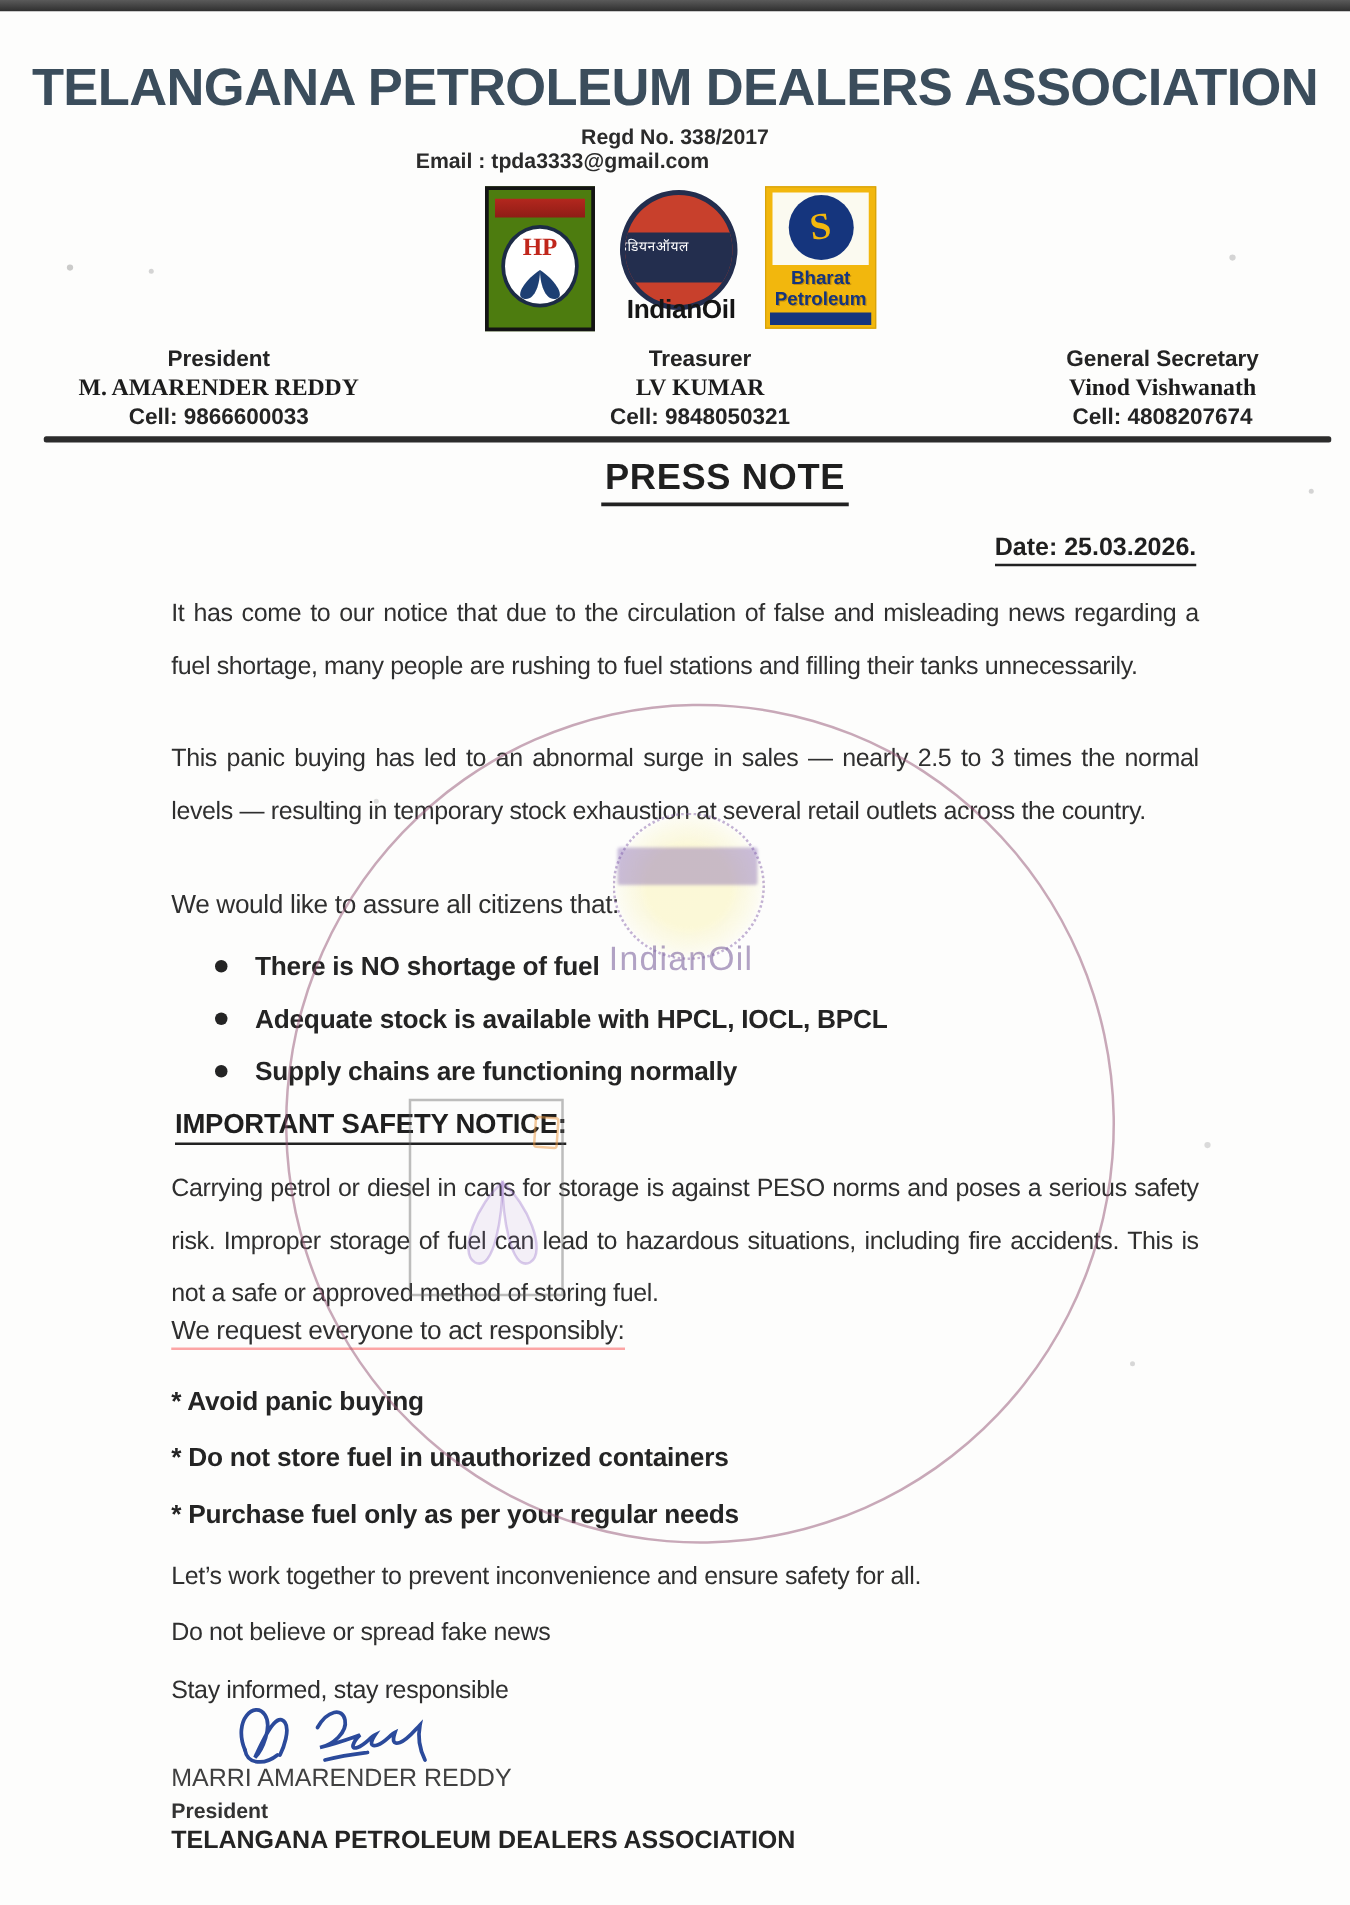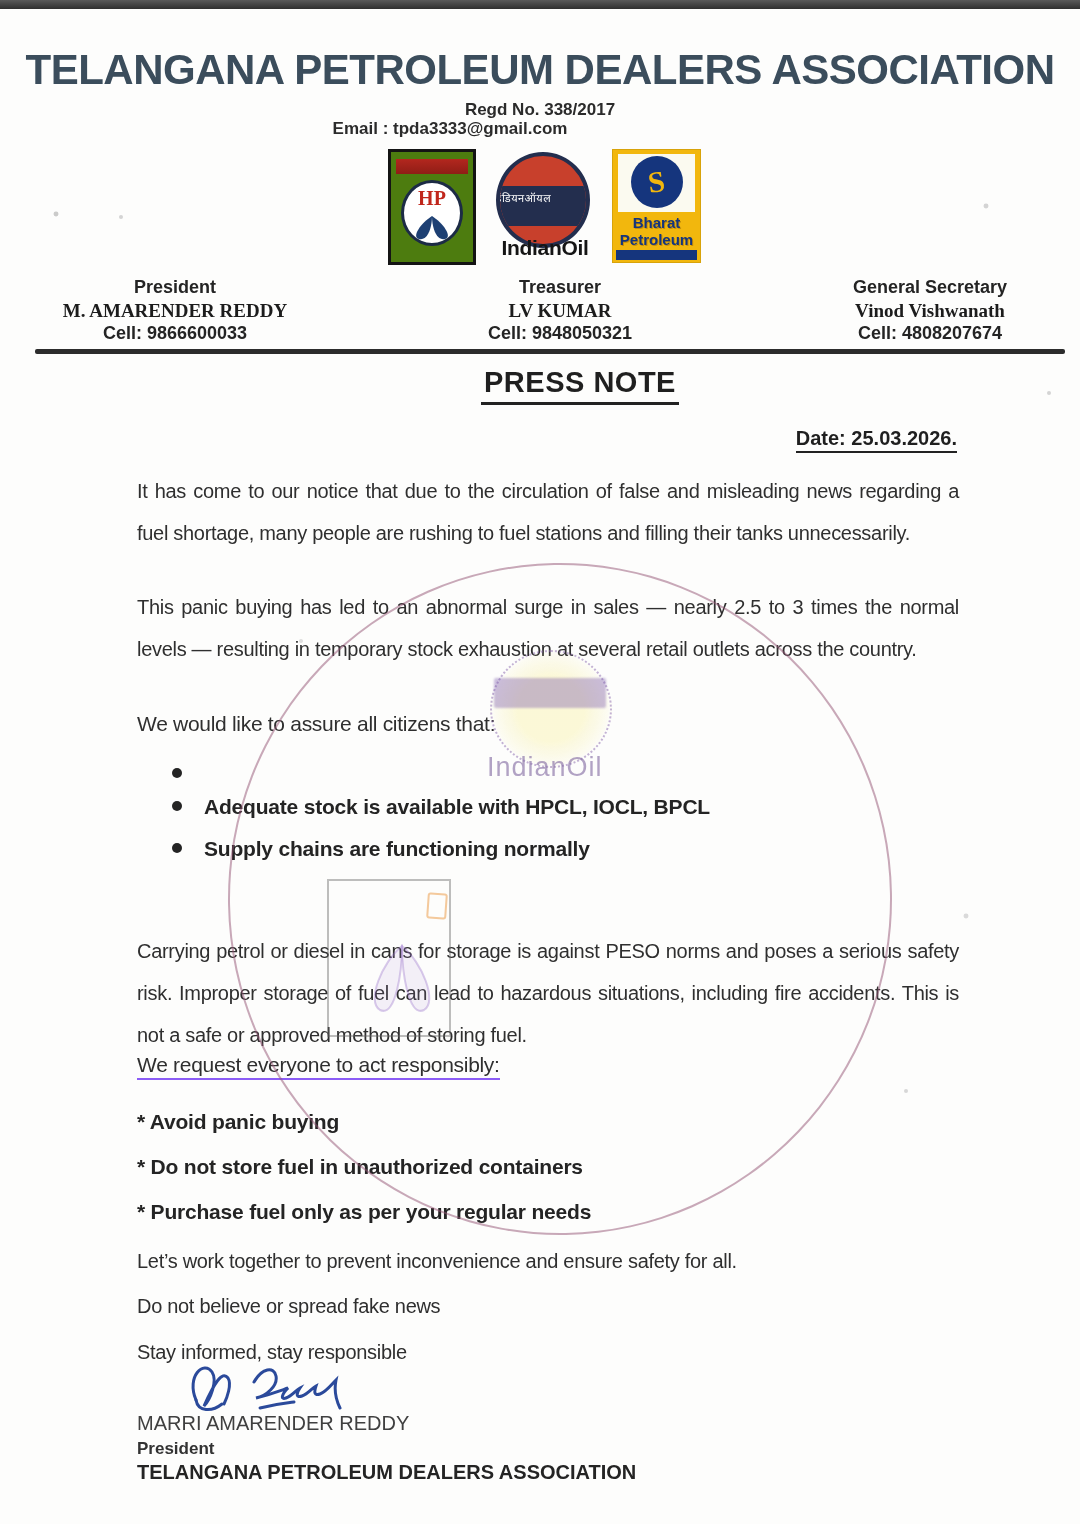--- a/index.html
+++ b/index.html
@@ -72,21 +72,21 @@
   .assure{top:712px;left:137px;font-size:21px;color:#2f2f2f;letter-spacing:-0.3px;}
   .bullets{top:760px;left:172px;width:700px;}
   .bullet-item{display:flex;align-items:flex-start;margin-bottom:15px;
     font-size:21px;font-weight:bold;color:#242424;line-height:27px;letter-spacing:-0.2px;}
   .bullet-dot{width:10px;height:10px;border-radius:50%;background:#242424;
     margin:8px 22px 0 0;flex:0 0 aupx;flex-basis:10px;}
   .safety-heading{top:886px;left:140px;font-size:22px;font-weight:bold;color:#1f1f1f;
     border-bottom:2px solid #222;padding-bottom:2px;letter-spacing:-0.2px;}
   .p3{top:930px;}
   .request-line{top:1053px;left:137px;font-size:21px;color:#2f2f2f;letter-spacing:-0.3px;
-    border-bottom:2px solid #8b5cf6;padding-bottom:1px;}
+    border-bottom:2px solid #fca5a5;padding-bottom:1px;}
   .star{left:137px;font-size:21px;font-weight:bold;color:#242424;letter-spacing:-0.2px;}
   .s0{top:1110px;} .s1{top:1155px;} .s2{top:1200px;}
   .closing{left:137px;font-size:20px;color:#2f2f2f;letter-spacing:-0.3px;}
   .cl0{top:1250px;} .cl1{top:1295px;} .cl2{top:1341px;}
   
   .sig-ink{top:1356px;left:182px;}
   .sig-name{top:1412px;left:137px;font-size:20px;font-weight:normal;color:#404040;}
   .sig-role{top:1439px;left:137px;font-size:17px;font-weight:600;color:#333;}
   .sig-org{top:1461px;left:137px;font-size:20px;font-weight:bold;color:#242424;}
   
@@ -175,31 +175,33 @@
   </div>
   <div class="abs date-line">Date: 25.03.2026.</div>
 
   <div class="abs para p1">It has come to our notice that due to the circulation of false and misleading news regarding a fuel shortage, many people are rushing to fuel stations and filling their tanks unnecessarily.</div>
   <div class="abs para p2">This panic buying has led to an abnormal surge in sales — nearly 2.5 to 3 times the normal levels — resulting in temporary stock exhaustion at several retail outlets across the country.</div>
   <div class="abs assure">We would like to assure all citizens that:</div>
 
   <div class="abs bullets">
     <div class="bullet-item">
       <span class="bullet-dot"></span>
+      <span>There is NO shortage of fuel</span>
     </div>
     <div class="bullet-item">
       <span class="bullet-dot"></span>
       <span>Adequate stock is available with HPCL, IOCL, BPCL</span>
     </div>
     <div class="bullet-item">
       <span class="bullet-dot"></span>
       <span>Supply chains are functioning normally</span>
     </div>
   </div>
 
+  <div class="abs safety-heading">IMPORTANT SAFETY NOTICE:</div>
   <div class="abs para p3">Carrying petrol or diesel in cans for storage is against PESO norms and poses a serious safety risk. Improper storage of fuel can lead to hazardous situations, including fire accidents. This is not a safe or approved method of storing fuel.</div>
   <div class="abs request-line">We request everyone to act responsibly:</div>
 
   <div class="abs star s0">* Avoid panic buying</div>
   <div class="abs star s1">* Do not store fuel in unauthorized containers</div>
   <div class="abs star s2">* Purchase fuel only as per your regular needs</div>
 
   <div class="abs closing cl0">Let’s work together to prevent inconvenience and ensure safety for all.</div>
   <div class="abs closing cl1">Do not believe or spread fake news</div>
   <div class="abs closing cl2">Stay informed, stay responsible</div>

